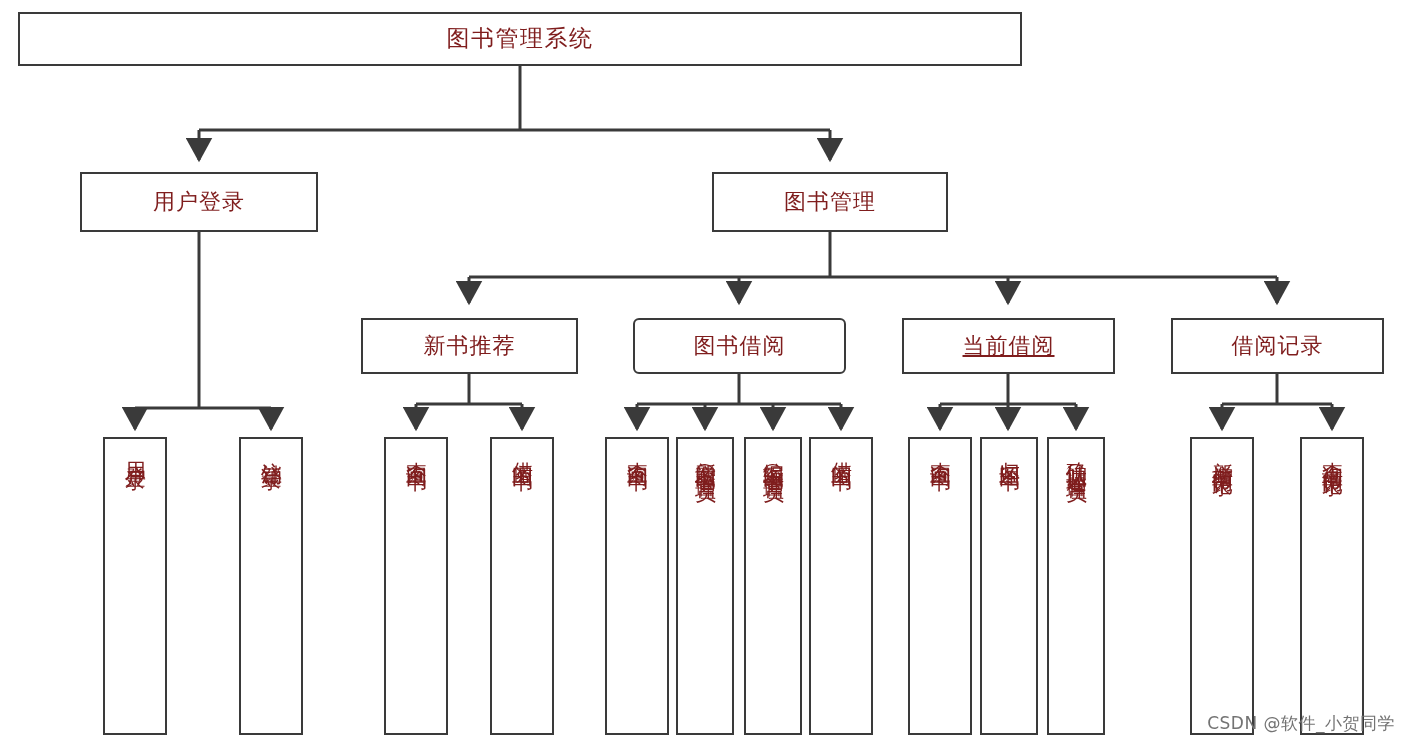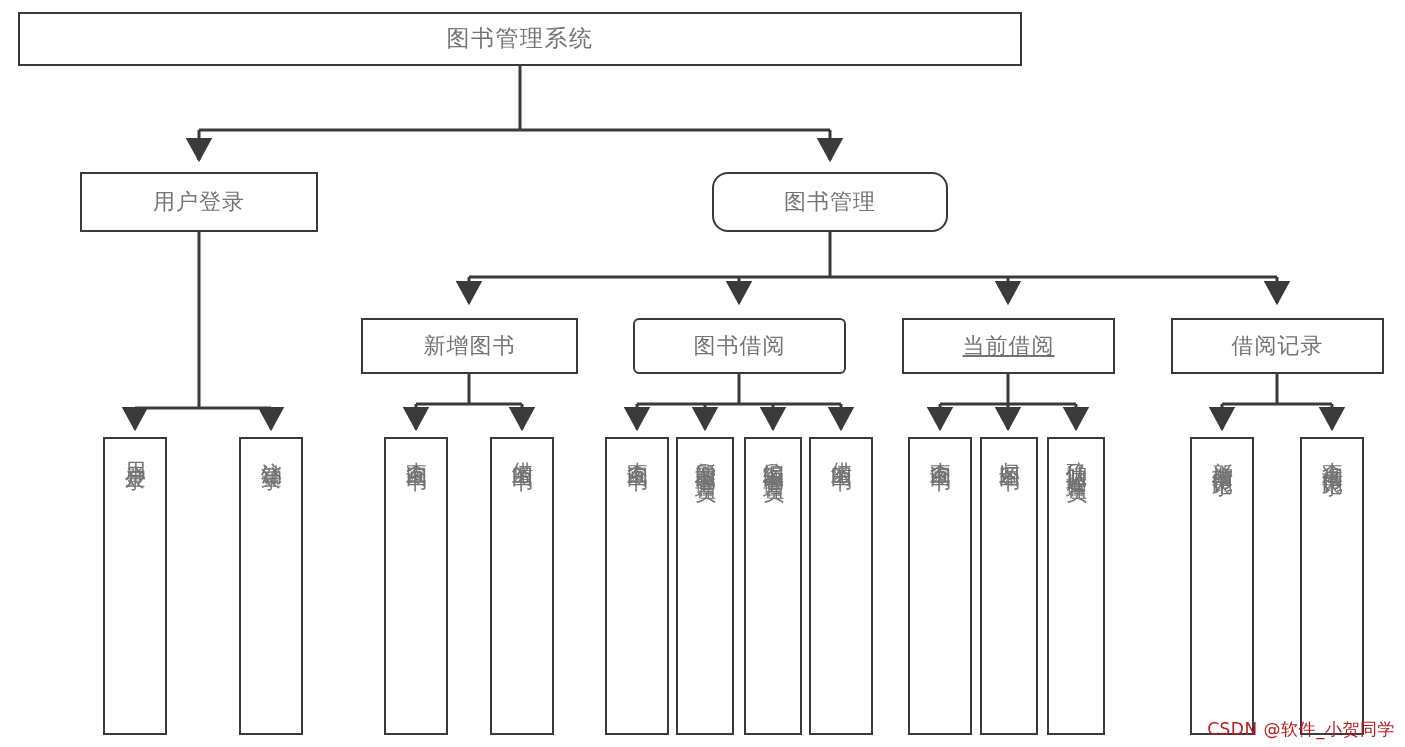--- a/index.html
+++ b/index.html
@@ -25,21 +25,21 @@
     height: 747px;
   }
   .node {
     position: absolute;
     box-sizing: border-box;
     background: #ffffff;
     border: 2px solid #3a3a3a;
     display: flex;
     align-items: center;
     justify-content: center;
-    color: #737373;
+    color: #7f1d1d;
     z-index: 2;
   }
   .node .lbl {
     display: block;
     text-align: center;
     line-height: 1.18;
     white-space: nowrap;
   }
   
   .node.horiz .lbl {
@@ -60,23 +60,23 @@
     writing-mode: vertical-rl;
     text-orientation: upright;
     font-size: 21px;
     letter-spacing: 3px;
     line-height: 1;
     white-space: nowrap;
   }
   .watermark {
     position: absolute;
     right: 10px;
-    bottom: 6px;
+    bottom: 12px;
     font-size: 17px;
-    color: #b91c1c;
+    color: #737373;
     letter-spacing: 0.5px;
     z-index: 5;
     white-space: nowrap;
   }
 </style>
 </head>
 <body>
 
 <div id="canvas">
 
@@ -131,26 +131,26 @@
   </svg>
 
   <div class="node horiz root" style="left:18px; top:12px; width:1004px; height:54px;">
     <span class="lbl">图书管理系统</span>
   </div>
 
   <div class="node horiz" style="left:80px; top:172px; width:238px; height:60px;">
     <span class="lbl">用户登录</span>
   </div>
 
-  <div class="node horiz" style="left:712px; top:172px; width:236px; height:60px;border-radius:16px;">
+  <div class="node horiz" style="left:712px; top:172px; width:236px; height:60px;">
     <span class="lbl">图书管理</span>
   </div>
 
   <div class="node horiz" style="left:361px; top:318px; width:217px; height:56px;">
-    <span class="lbl">新增图书</span>
+    <span class="lbl">新书推荐</span>
   </div>
 
   <div class="node horiz" style="left:633px; top:318px; width:213px; height:56px;border-radius:6px;">
     <span class="lbl">图书借阅</span>
   </div>
 
   <div class="node horiz" style="left:902px; top:318px; width:213px; height:56px;text-decoration:underline;">
     <span class="lbl">当前借阅</span>
   </div>
 

